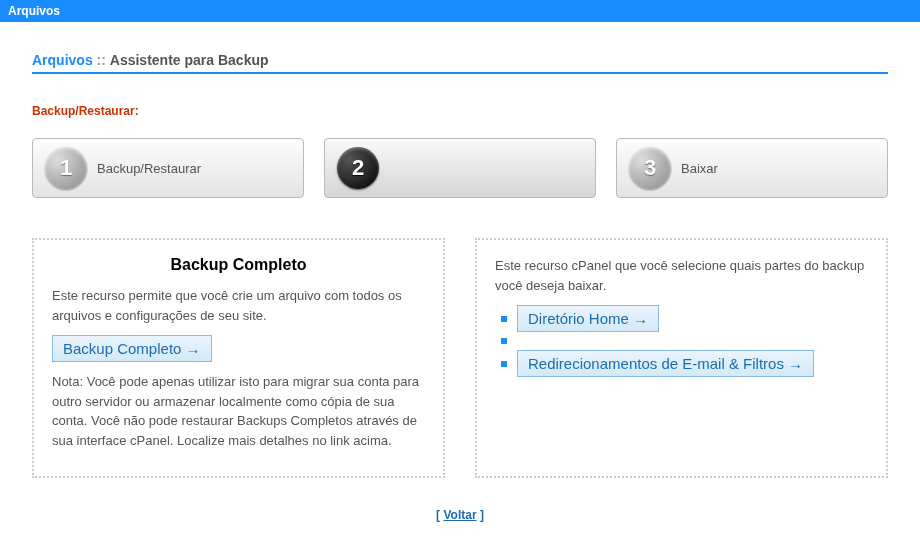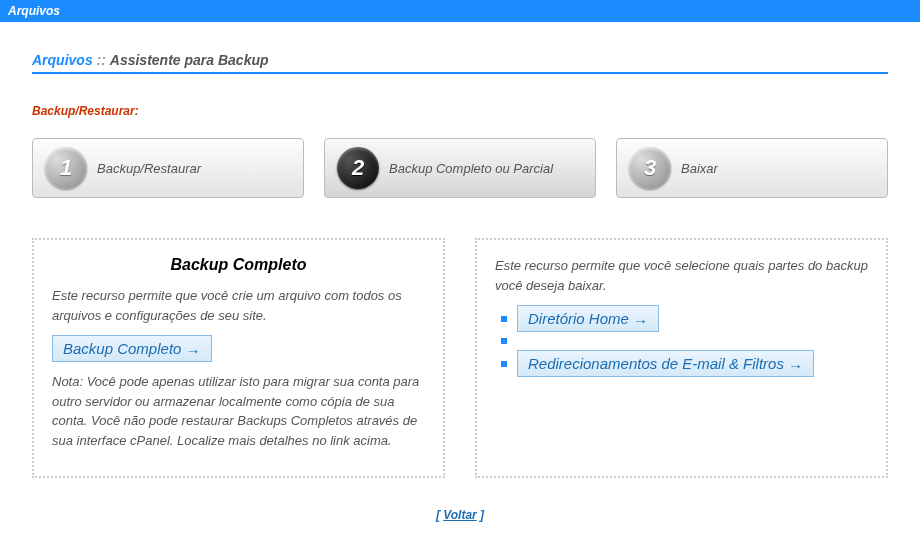--- a/index.html
+++ b/index.html
@@ -1,15 +1,15 @@
 <!DOCTYPE html>
 <html><head>
   <meta charset="utf-8">
   <style>
-    * { box-sizing: border-box; margin: 0; padding: 0; font-style: italic; }
+    * { box-sizing: border-box; margin: 0; padding: 0; }
     body { font-family: Verdana, Arial, sans-serif; font-size: 12px; color: #333; background: #fff; }
     .top-bar { background: #1a8cff; color: #fff; padding: 4px 8px; font-weight: bold; font-size: 12px; }
     .container { padding: 30px 32px; }
     .breadcrumb { font-size: 14px; margin-bottom: 4px; }
     .breadcrumb .bc-main { color: #1a8cff; font-weight: bold; }
     .breadcrumb .bc-sep { color: #999; font-weight: bold; }
     .breadcrumb .bc-sub { color: #555; font-weight: bold; }
     .hr-blue { height: 2px; background: #1a8cff; border: none; margin-bottom: 30px; }
     .section-title { color: #cc3300; font-weight: bold; font-size: 12px; margin-bottom: 20px; }
     .steps { display: flex; gap: 20px; margin-bottom: 40px; }
@@ -50,37 +50,36 @@
 
   <div class="section-title">Backup/Restaurar:</div>
 
   <div class="steps">
     <div class="step-card">
       <div class="step-circle gray">1</div>
       <div class="step-label">Backup/Restaurar</div>
     </div>
     <div class="step-card active">
       <div class="step-circle black">2</div>
-      <div class="step-label">Backup Completo ou Parcial</div>
     </div>
     <div class="step-card">
       <div class="step-circle gray">3</div>
       <div class="step-label">Baixar</div>
     </div>
   </div>
 
   <div class="panels">
     <div class="panel">
       <div class="panel-title">Backup Completo</div>
       <div class="panel-text">Este recurso permite que você crie um arquivo com todos os arquivos e configurações de seu site.</div>
       <a class="btn-link">Backup Completo →</a>
       <div class="panel-text">Nota: Você pode apenas utilizar isto para migrar sua conta para outro servidor ou armazenar localmente como cópia de sua conta. Você não pode restaurar Backups Completos através de sua interface cPanel. Localize mais detalhes no link acima.</div>
     </div>
     <div class="panel">
-      <div class="panel-text">Este recurso permite que você selecione quais partes do backup você deseja baixar.</div>
+      <div class="panel-text">Este recurso cPanel que você selecione quais partes do backup você deseja baixar.</div>
       <ul class="list">
         <li>
           <span class="bullet"></span>
           <a class="btn-link" style="margin-bottom:0">Diretório Home →</a>
         </li>
         <li>
           <span class="bullet"></span>
         </li>
         <li>
           <span class="bullet"></span>

